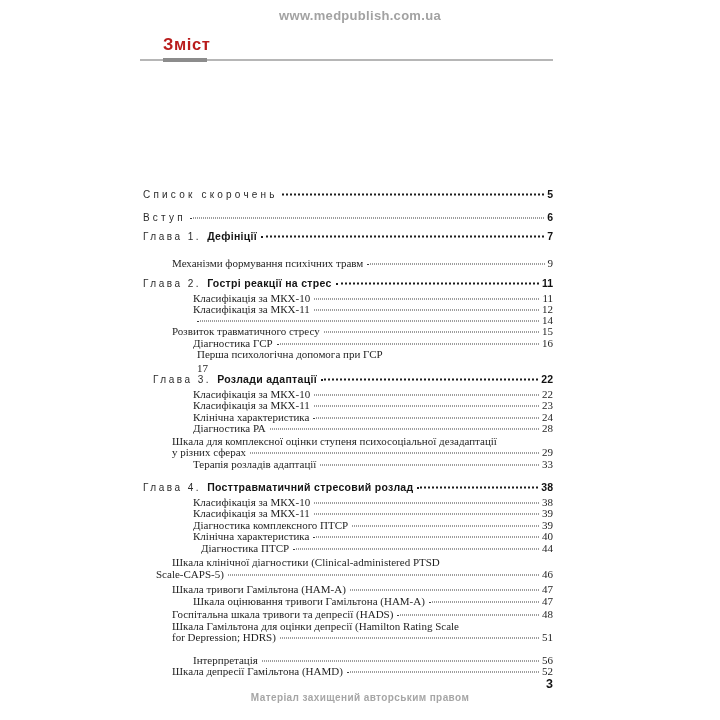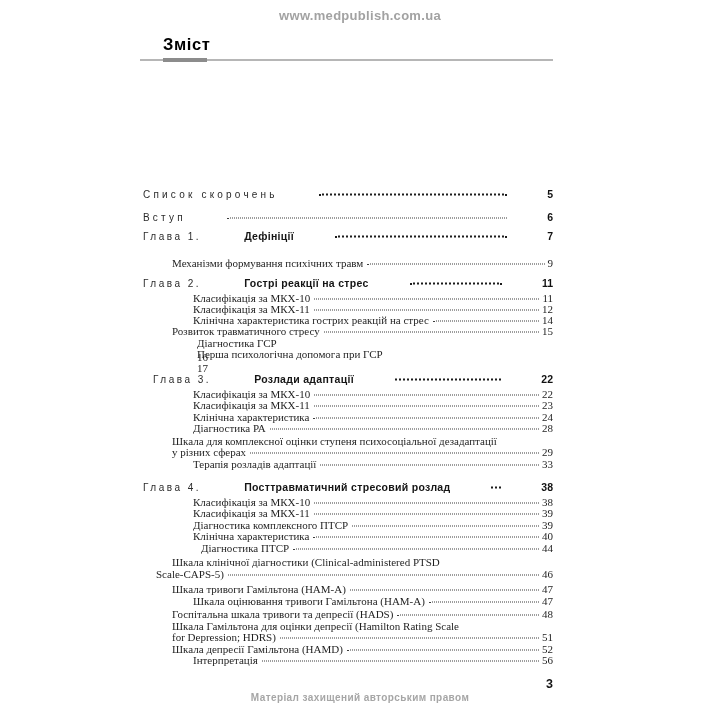--- a/index.html
+++ b/index.html
@@ -22,21 +22,21 @@
     color: #a2a2a2;
   }
 
   
   .title {
     position: absolute;
     left: 163px; top: 35px;
     font-size: 16.5px;
     font-weight: bold;
     letter-spacing: 0.6px;
-    color: #000000;
+    color: #b91c1c;
   }
   .rule {
     position: absolute;
     left: 140px; top: 59px;
     width: 413px; height: 2px;
     background: #b6b6b6;
   }
   .rule-accent {
     position: absolute;
     left: 163px; top: 58px;
@@ -47,21 +47,21 @@
   
   .toc { position: absolute; inset: 0; }
   .row {
     position: absolute;
     right: 167px;
     display: flex;
     align-items: baseline;
     line-height: 13px;
     white-space: nowrap;
   }
-  .f-sans { font-family: "Liberation Sans", sans-serif; font-size: 10px; color: #2b2b2b; gap: 37px; }
+  .f-sans { font-family: "Liberation Sans", sans-serif; font-size: 10px; color: #2b2b2b; }
   .f-serif { font-family: "Liberation Serif", serif; font-size: 11px; color: #1f1f1f; }
   .f-sans .lbl { letter-spacing: 3.2px; }
   .f-sans .lbl.b { letter-spacing: 0.3px; font-weight: bold; font-size: 10.5px; color: #151515; }
   .prefix { letter-spacing: 2.5px; margin-right: 6px; }
   .dots {
     flex: 1;
     margin: 0 3px 0 4px;
     transform: translateY(-2.5px);
   }
   .dots-t { border-bottom: 1.5px dotted #3d3d3d; }
@@ -128,30 +128,29 @@
       <span class="lbl">Класифікація за МКХ-10</span>
       <span class="dots dots-t"></span>
       <span class="pg-s">11</span>
     </div>
     <div class="row f-serif" style="top: 303px; left: 193px;">
       <span class="lbl">Класифікація за МКХ-11</span>
       <span class="dots dots-t"></span>
       <span class="pg-s">12</span>
     </div>
     <div class="row f-serif" style="top: 314px; left: 193px;">
-      <span class="lbl">Клінічна характеристика гострих реакцій на стрес</span>
       <span class="dots dots-t"></span>
       <span class="pg-s">14</span>
     </div>
     <div class="row f-serif" style="top: 325px; left: 172px; text-align: center;">
       <span class="lbl">Розвиток травматичного стресу</span>
       <span class="dots dots-t"></span>
       <span class="pg-s">15</span>
     </div>
-    <div class="row f-serif" style="top: 337px; left: 193px; flex-direction: column;">
+    <div class="row f-serif" style="top: 337px; left: 193px;">
       <span class="lbl">Діагностика ГСР</span>
       <span class="dots dots-t"></span>
       <span class="pg-s">16</span>
     </div>
     <div class="row f-serif" style="top: 348px; left: 193px; flex-direction: column;">
       <span class="lbl">Перша психологічна допомога при ГСР</span>
       <span class="dots dots-t"></span>
       <span class="pg-s">17</span>
     </div>
     <div class="row f-sans" style="top: 373px; left: 143px; padding-left: 10px;">
@@ -248,21 +247,21 @@
       <span class="pg-s">48</span>
     </div>
     <div class="row f-serif" style="top: 620px; left: 172px;">
       <span class="lbl">Шкала Гамільтона для оцінки депресії (Hamilton Rating Scale</span>
     </div>
     <div class="row f-serif" style="top: 631px; left: 172px;">
       <span class="lbl">for Depression; HDRS)</span>
       <span class="dots dots-t"></span>
       <span class="pg-s">51</span>
     </div>
-    <div class="row f-serif" style="top: 643px; left: 172px;">
+    <div class="row f-serif" style="top: 665px; left: 172px;">
       <span class="lbl">Шкала депресії Гамільтона (HAMD)</span>
       <span class="dots dots-t"></span>
       <span class="pg-s">52</span>
     </div>
     <div class="row f-serif" style="top: 654px; left: 193px;">
       <span class="lbl">Інтерпретація</span>
       <span class="dots dots-t"></span>
       <span class="pg-s">56</span>
     </div>
   </div>

